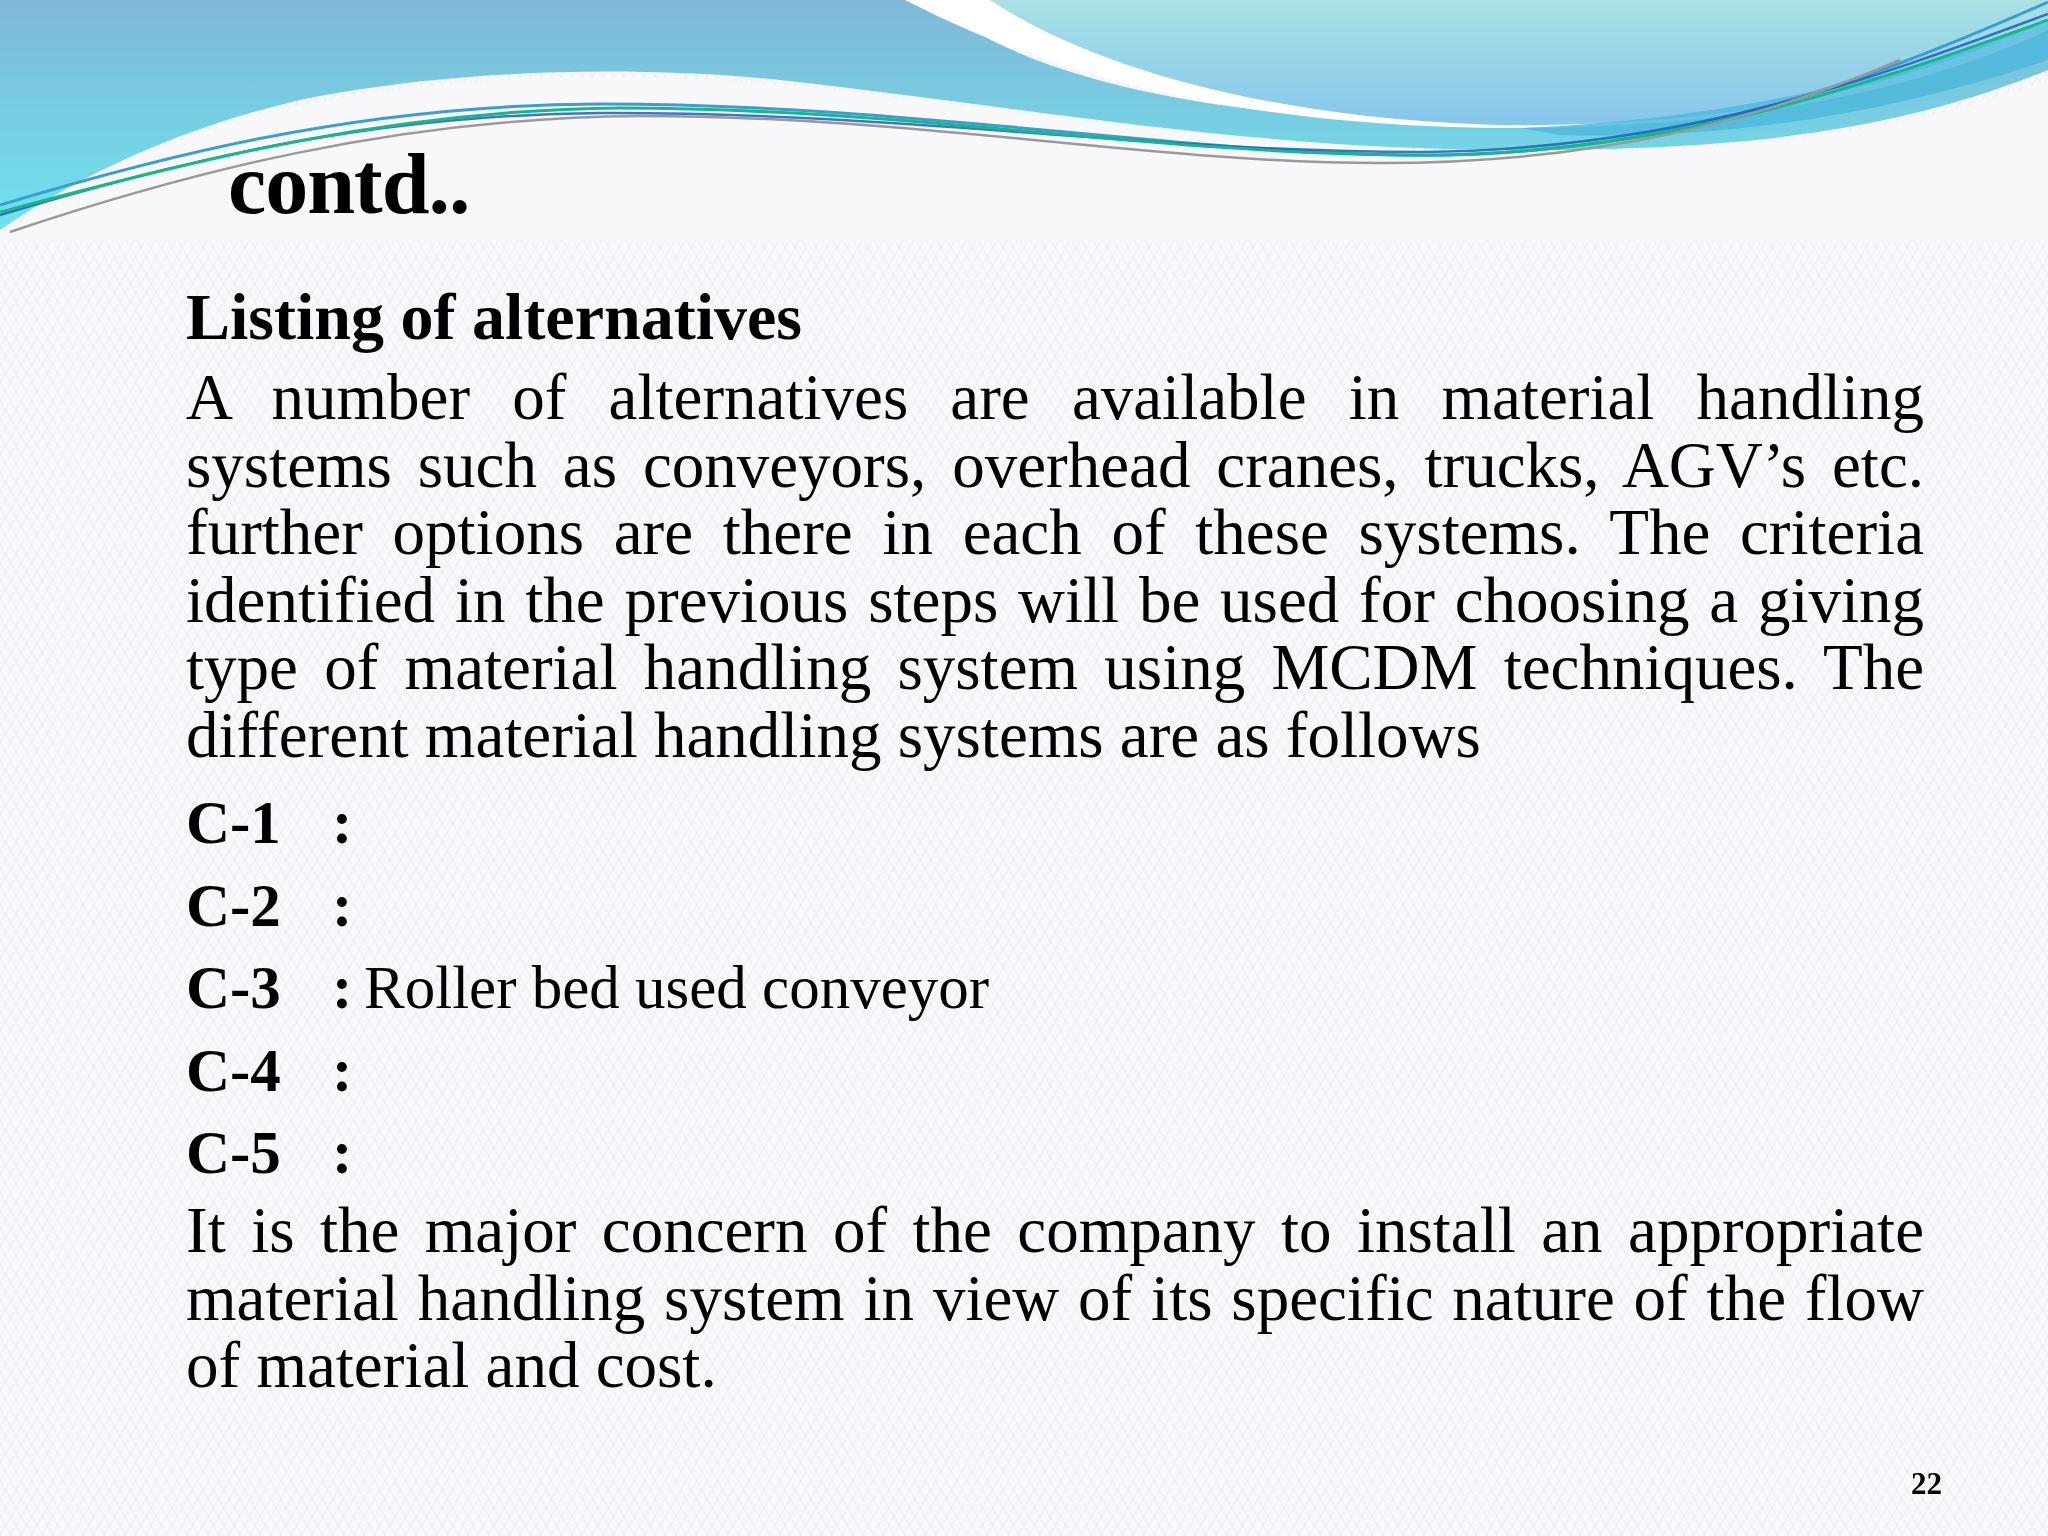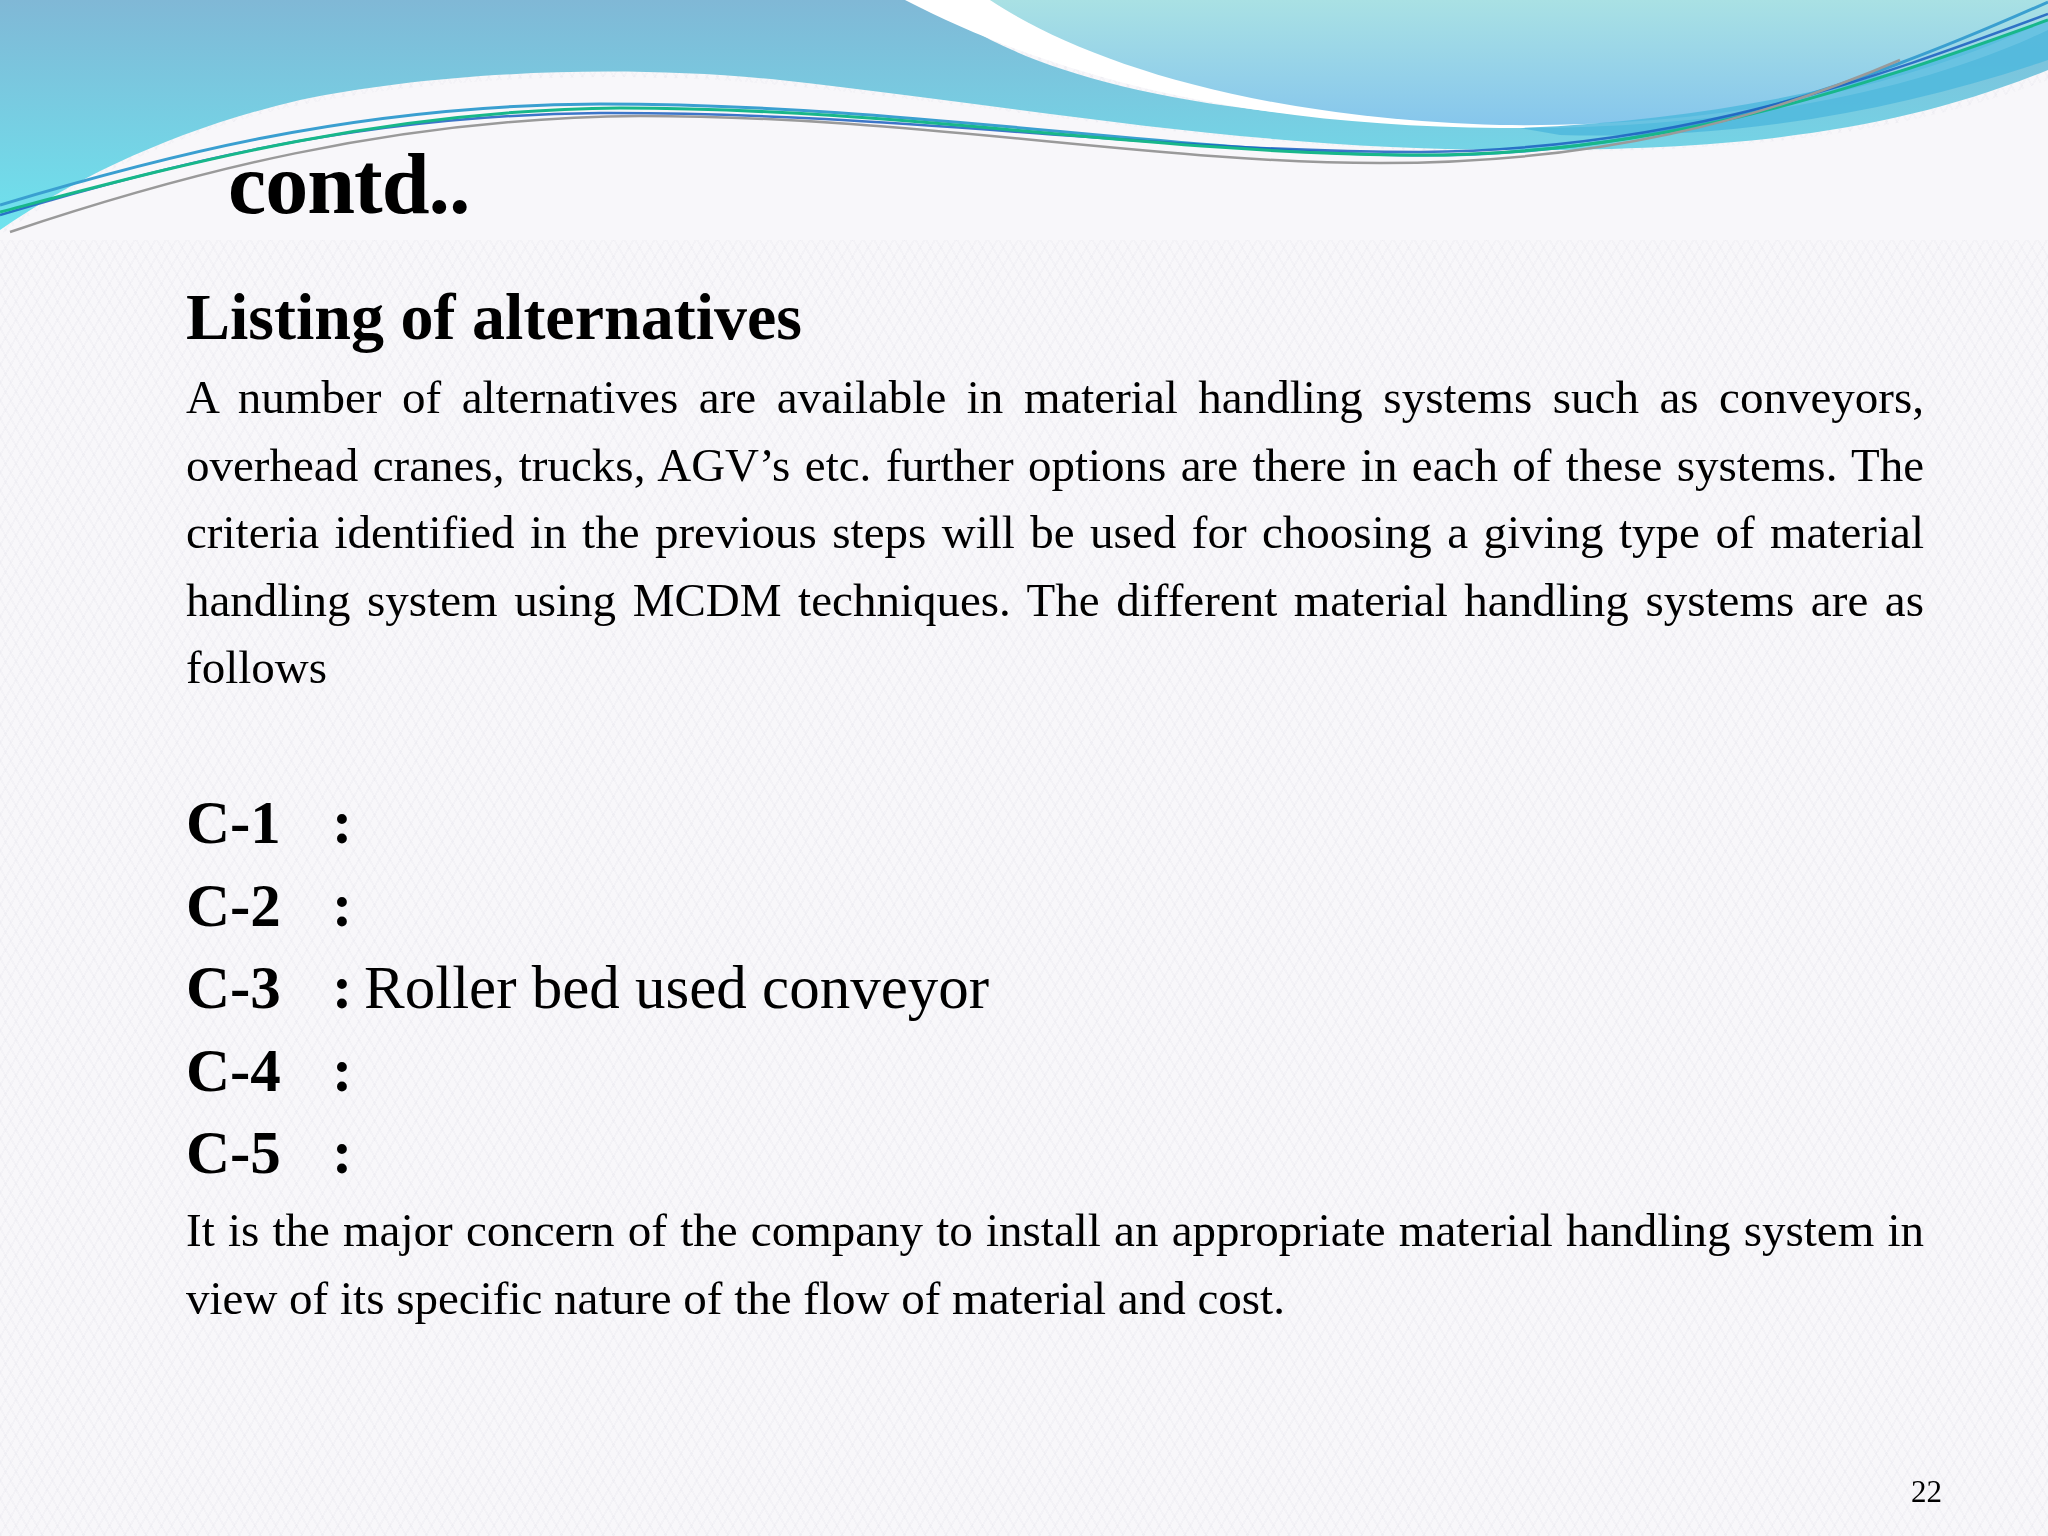--- a/index.html
+++ b/index.html
@@ -18,36 +18,36 @@
       font-size: 86px; font-weight: bold; line-height: 100px; margin: 0;
       letter-spacing: -1px;
     }
     .content { position: absolute; left: 186px; top: 0; width: 1740px; }
     .section-heading {
       position: absolute; left: 0; top: 279px;
       font-size: 66px; font-weight: bold; line-height: 76px; margin: 0; white-space: nowrap;
     }
     .paragraph {
       position: absolute; left: 0; width: 1738px;
-      font-size: 47px; line-height: 67.6px; text-align: justify; text-align-last: left;
+      font-size: 65px; line-height: 67.6px; text-align: justify; text-align-last: left;
       margin: 0;
     }
     .paragraph-intro { top: 364px; }
     .paragraph-closing { top: 1197px; }
     .alt-list { position: absolute; left: 0; top: 782px; margin: 0; padding: 0; list-style: none; }
     .alt-item {
       height: 82.5px; line-height: 82.5px; font-size: 61px; white-space: nowrap;
       display: flex; align-items: baseline;
     }
     .alt-code { font-weight: bold; display: inline-block; width: 146px; }
     .alt-colon { font-weight: bold; display: inline-block; width: 32px; }
     .alt-name { display: inline-block; }
     .page-number {
       position: absolute; left: 1911px; top: 1466px;
-      font-size: 31px; font-weight: normal; line-height: 36px; margin-top: 8px;
+      font-size: 31px; font-weight: bold; line-height: 36px;
     }
   </style>
 </head>
 <body>
 
 <svg class="header-decoration" viewBox="0 0 2048 240" preserveAspectRatio="none" xmlns="http://www.w3.org/2000/svg">
   <defs>
     <linearGradient id="gLeft" x1="0" y1="0" x2="0" y2="1">
       <stop offset="0" stop-color="#80b8d6"></stop>
       <stop offset="1" stop-color="#6ee3ee"></stop>

